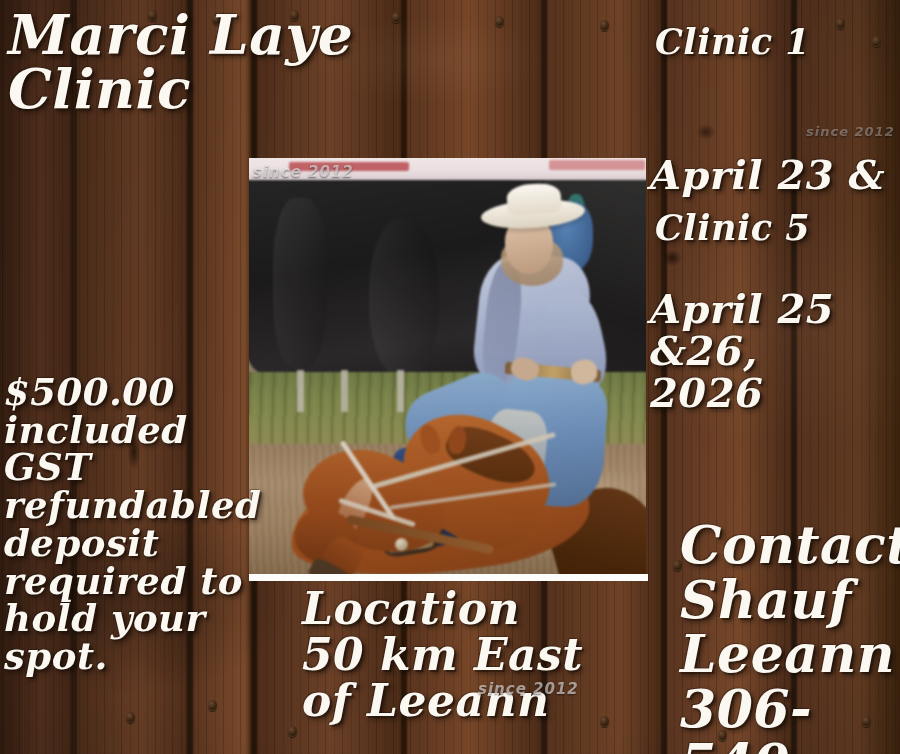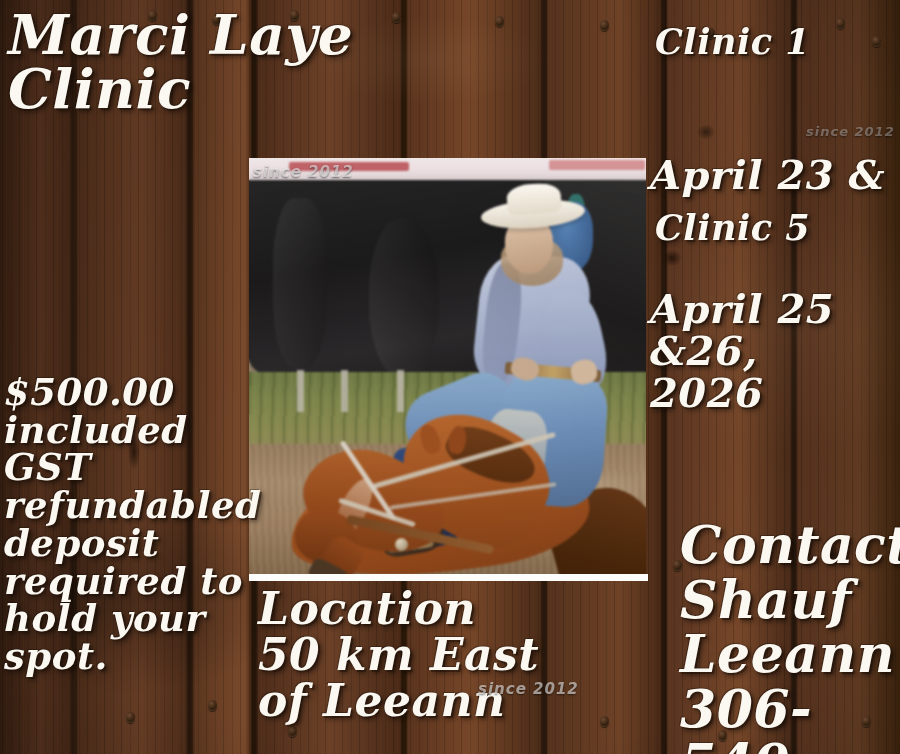--- a/index.html
+++ b/index.html
@@ -226,21 +226,21 @@
     line-height:1.0;
     letter-spacing:.5px;
     text-shadow:
       2px 2px 0 rgba(35,18,8,.55),
       3px 3px 5px rgba(0,0,0,.55),
       -1px -1px 0 rgba(0,0,0,.28);
   }
 
   #title{ left:8px; top:8px; width:420px; font-size:55px; line-height:.98; }
   #price-block{ left:4px; top:374px; width:300px; font-size:37px; line-height:1.02; }
-  #location-block{ left:258px; top:586px; width:390px; font-size:44px; line-height:1.05; }
+  #location-block{ left:258px; top:586px; width:390px; font-size:44px; line-height:1.05;padding-left:44px; }
 
   #clinic1-label{ left:655px; top:24px; width:240px; font-size:35px; }
   #clinic1-dates{ left:650px; top:122px; width:250px; font-size:40px; line-height:1.05;margin-top:32px; }
   #clinic2-label{ left:655px; top:210px; width:240px; font-size:35px; }
   #clinic2-dates{ left:650px; top:288px; width:250px; font-size:40px; line-height:1.05; }
   #contact-block{ left:680px; top:518px; width:250px; font-size:52px; line-height:1.05; }
 
   
   .watermark{
     position:absolute;

